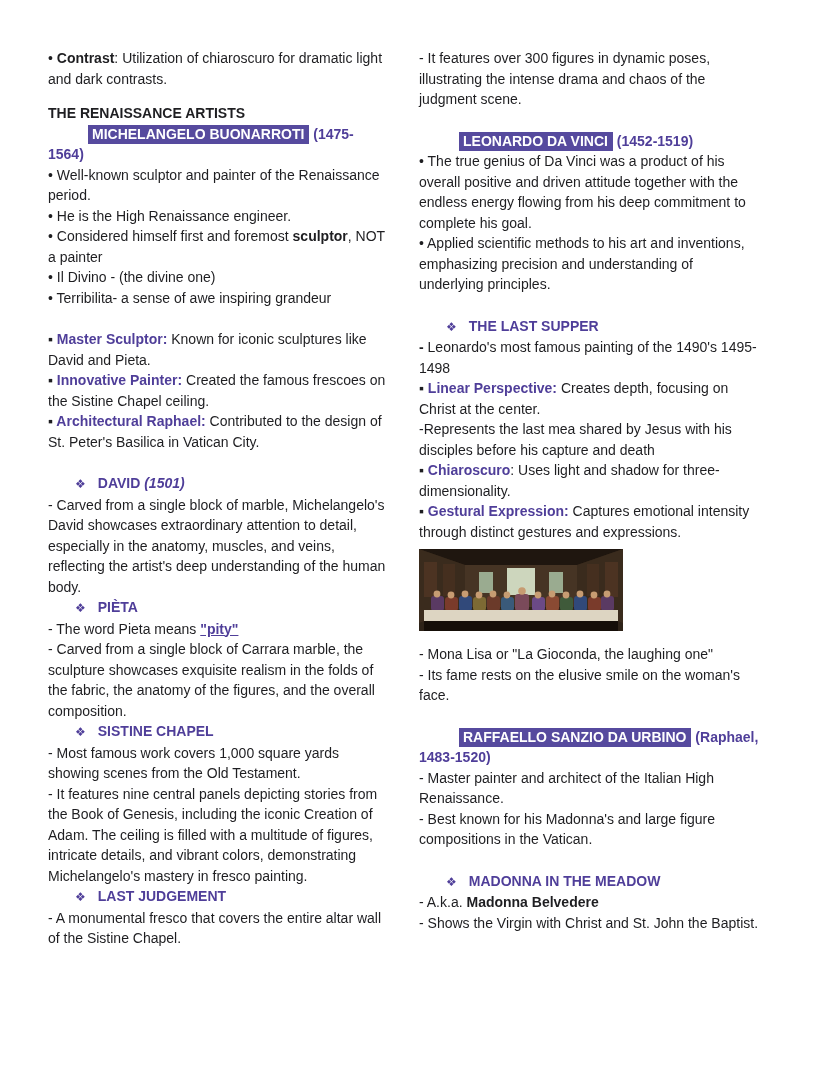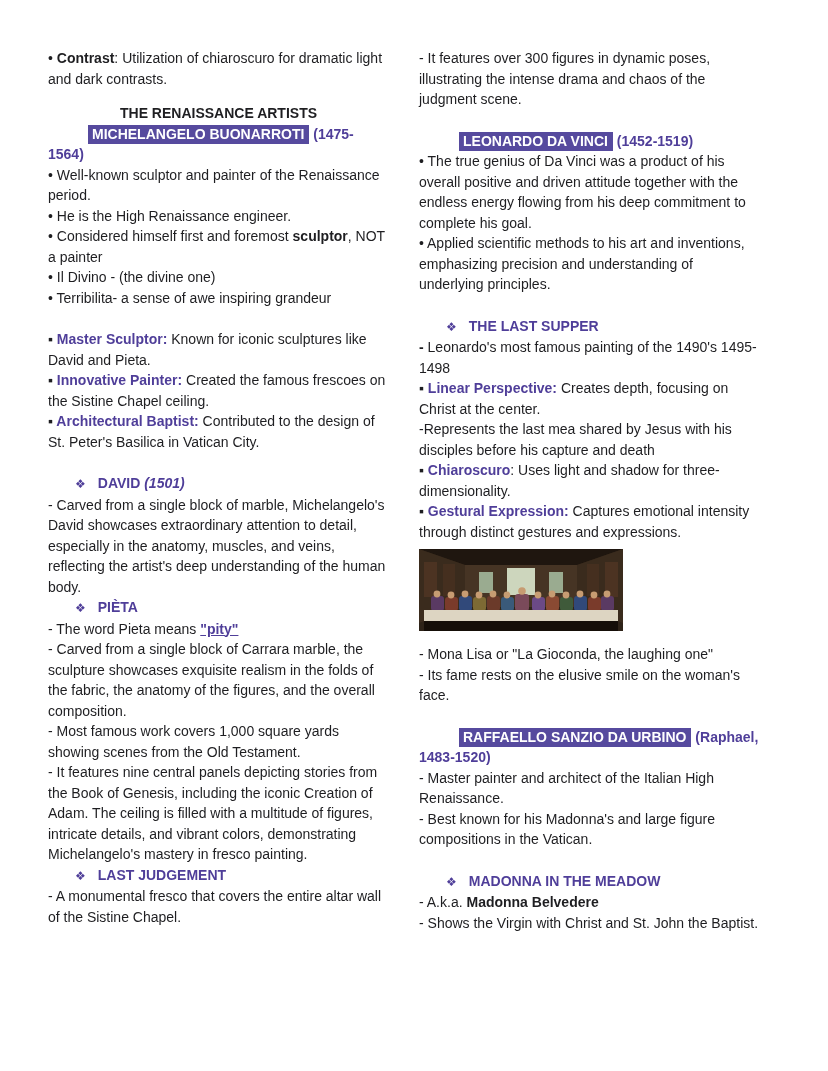--- a/index.html
+++ b/index.html
@@ -19,21 +19,20 @@
     padding:48px 48px 0 48px;
     gap:30px;
   }
   .col{
     width:341px;
     font-size:14px;
     line-height:20.5px;
   }
   .p{margin:0;}
   .heading{
-    text-align:center;
     font-weight:bold;
     margin:14px 0 0 0;
   }
   .artist-name{
     background:var(--highlight-bg);
     color:#ffffff;
     font-weight:bold;
     padding:1px 5px 2px 4px;
     margin-left:40px;
   }
@@ -72,27 +71,28 @@
       <div class="heading">THE RENAISSANCE ARTISTS</div>
       <p class="p"><span class="artist-name">MICHELANGELO BUONARROTI</span><span class="artist-dates"> (1475-1564)</span></p>
       <p class="p"><span>• Well-known sculptor and painter of the Renaissance period.</span></p>
       <p class="p"><span>• He is the High Renaissance engineer.</span></p>
       <p class="p"><span>• Considered himself first and foremost </span><span class="seg-b">sculptor</span><span>, NOT a painter</span></p>
       <p class="p"><span>• Il Divino - (the divine one)</span></p>
       <p class="p"><span>• Terribilita- a sense of awe inspiring grandeur</span></p>
       <div class="spacer"></div>
       <p class="p"><span class="seg-b">▪ </span><span class="seg-b seg-c">Master Sculptor:</span><span> Known for iconic sculptures like </span><span class="seg-i">David and Pieta.</span></p>
       <p class="p"><span class="seg-b">▪ </span><span class="seg-b seg-c">Innovative Painter:</span><span> Created the famous frescoes on the Sistine Chapel ceiling.</span></p>
-      <p class="p"><span class="seg-b">▪ </span><span class="seg-b seg-c">Architectural Baptist:</span><span> Contributed to the design of St. Peter's Basilica in Vatican City.</span></p>
+      <p class="p"><span class="seg-b">▪ </span><span class="seg-b seg-c">Architectural Raphael:</span><span> Contributed to the design of St. Peter's Basilica in Vatican City.</span></p>
       <div class="spacer"></div>
       <p class="p sub"><span class="diamond">❖</span><span>DAVID</span><span class="suffix"> (1501)</span></p>
       <p class="p"><span>- Carved from a single block of marble, Michelangelo's David showcases extraordinary attention to detail, especially in the anatomy, muscles, and veins, reflecting the artist's deep understanding of the human body.</span></p>
       <p class="p sub"><span class="diamond">❖</span><span>PIÈTA</span></p>
       <p class="p"><span>- The word Pieta means </span><span class="seg-b seg-i seg-u seg-c">"pity"</span></p>
       <p class="p"><span>- Carved from a single block of Carrara marble, the sculpture showcases exquisite realism in the folds of the fabric, the anatomy of the figures, and the overall composition.</span></p>
+      <p class="p sub"><span class="diamond">❖</span><span>SISTINE CHAPEL</span></p>
       <p class="p"><span>- Most famous work covers 1,000 square yards showing scenes from the Old Testament.</span></p>
       <p class="p"><span>- It features nine central panels depicting stories from the Book of Genesis, including the iconic Creation of Adam. The ceiling is filled with a multitude of figures, intricate details, and vibrant colors, demonstrating Michelangelo's mastery in fresco painting.</span></p>
       <p class="p sub"><span class="diamond">❖</span><span>LAST JUDGEMENT</span></p>
       <p class="p"><span>- A monumental fresco that covers the entire altar wall of the Sistine Chapel.</span></p>
     </div>
   <div class="col">
       <p class="p"><span>- It features over 300 figures in dynamic poses, illustrating the intense drama and chaos of the judgment scene.</span></p>
       <div class="spacer"></div>
       <p class="p"><span class="artist-name">LEONARDO DA VINCI</span><span class="artist-dates"> (1452-1519)</span></p>
       <p class="p"><span>• The true genius of Da Vinci was a product of his overall positive and driven attitude together with the endless energy flowing from his deep commitment to complete his goal.</span></p>

